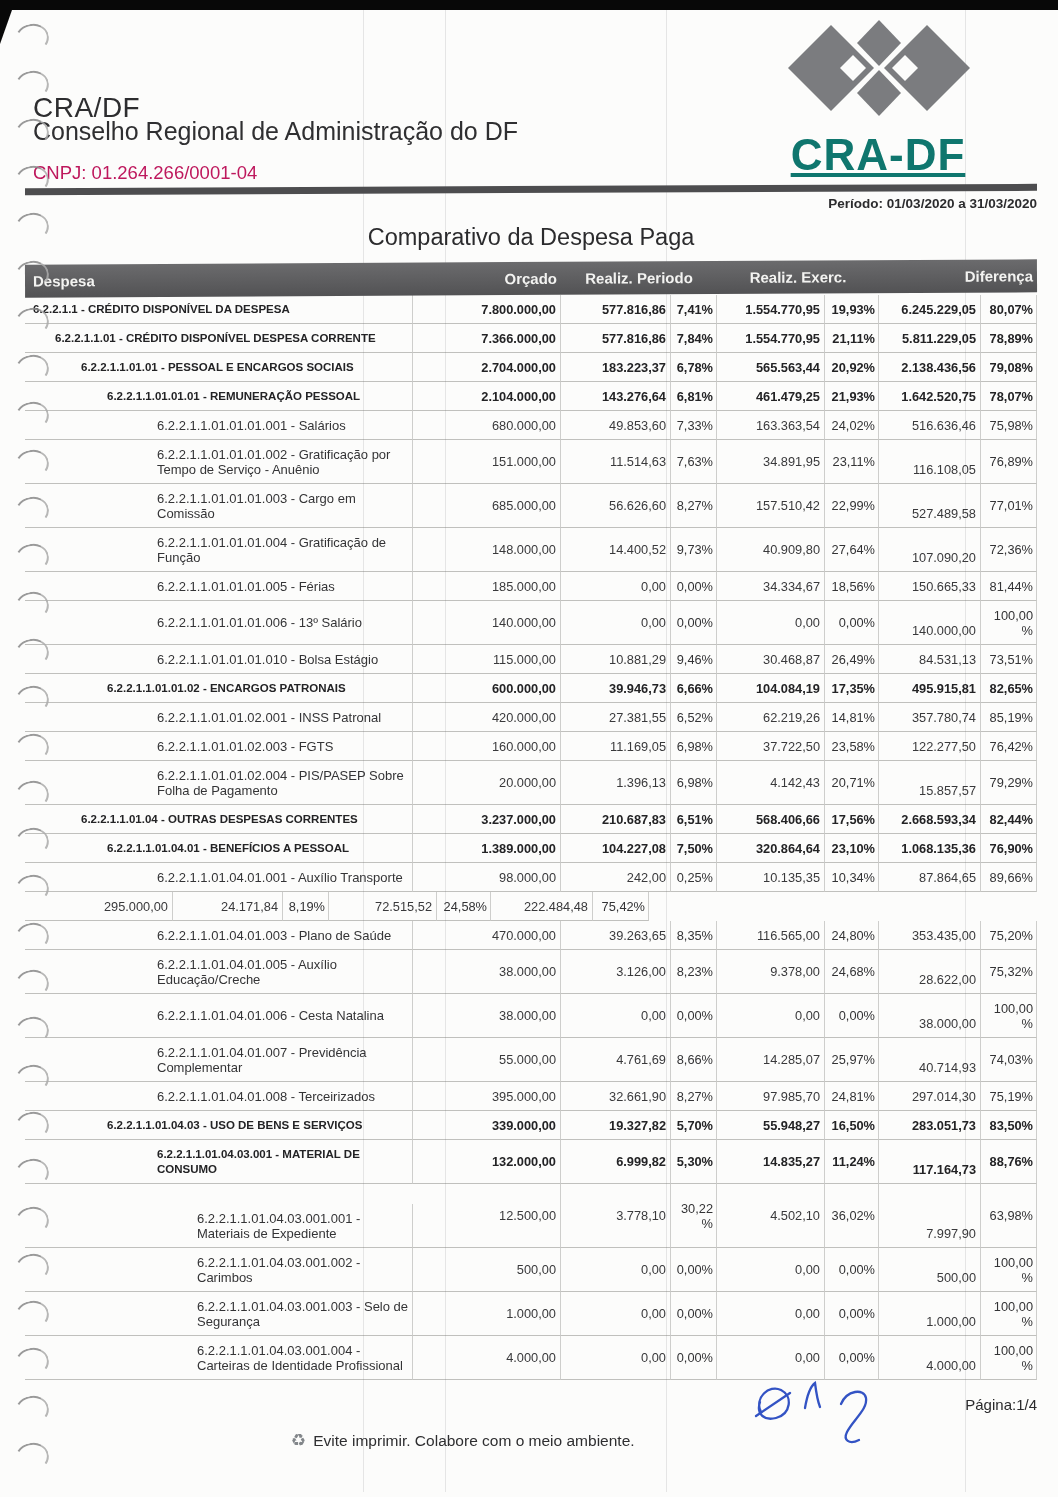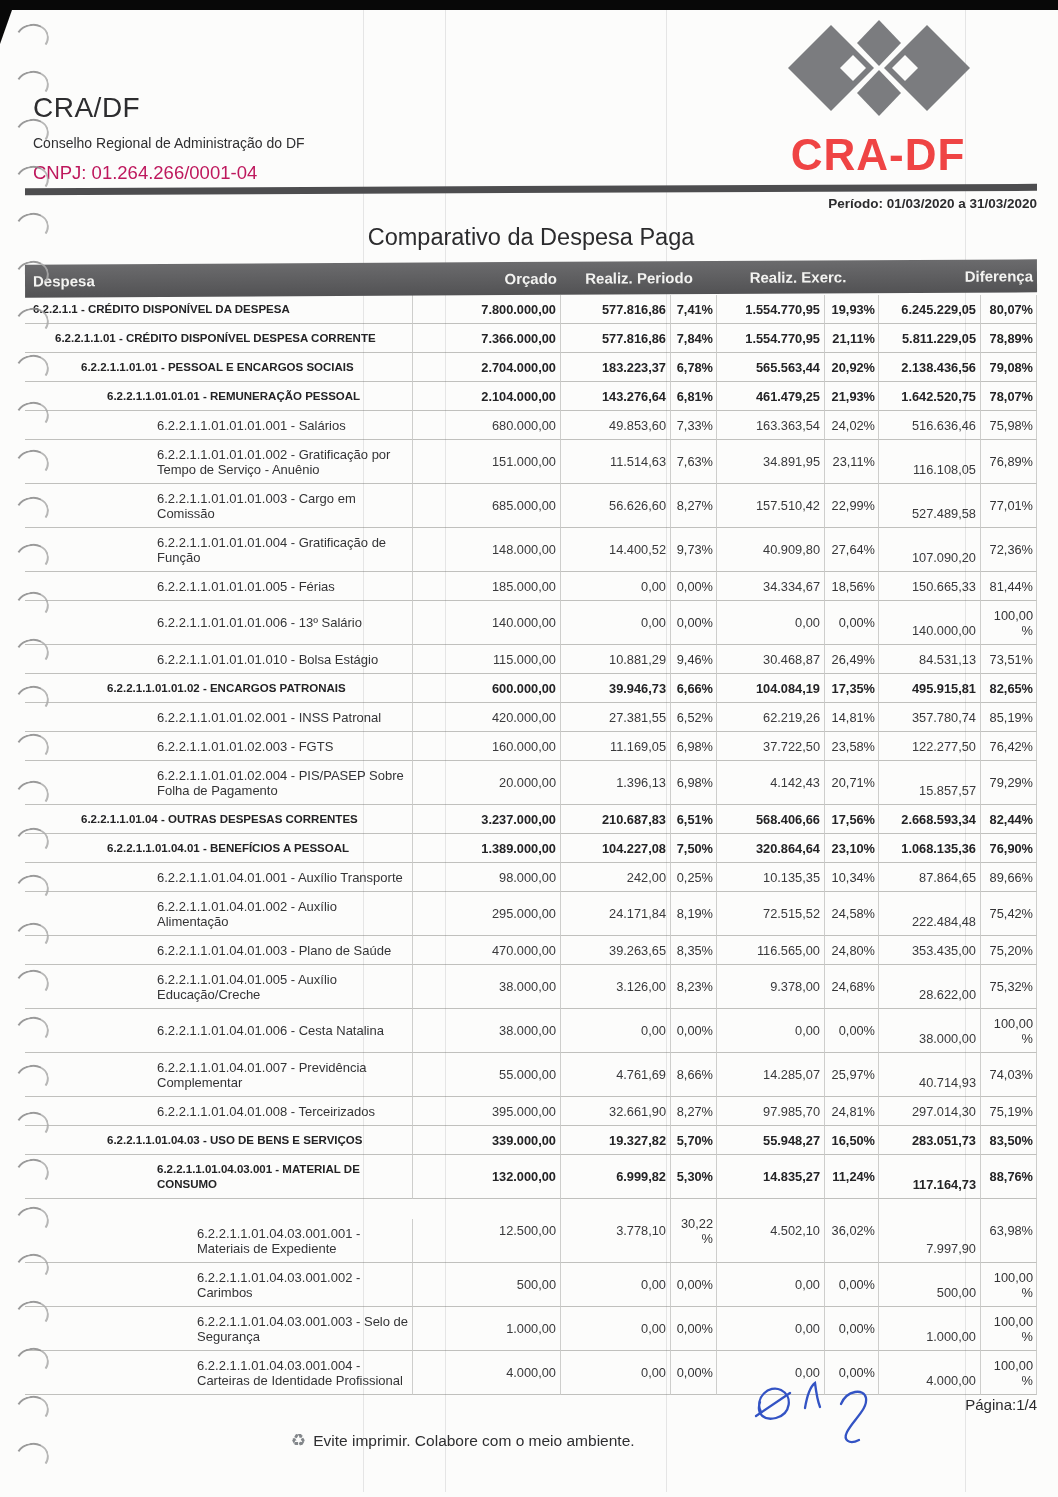--- a/index.html
+++ b/index.html
@@ -13,25 +13,25 @@
   .scan-topbar{position:absolute;left:0;top:0;width:1058px;height:10px;background:#080808;}
   .scan-corner{position:absolute;left:0;top:10px;width:12px;height:34px;background:#080808;
     clip-path:polygon(0 0,100% 0,0 100%);}
   .streak{position:absolute;top:10px;height:1482px;width:1px;background:rgba(150,150,148,.22);}
   .holes{position:absolute;left:0;top:0;width:70px;height:1497px;z-index:40;pointer-events:none;}
   .hole{position:absolute;left:15px;width:30px;height:25px;border-radius:50%;
     border:2px solid transparent;border-top-color:#8a8a8a;border-right-color:#ababab;
     transform:rotate(-14deg);opacity:.85;}
   
   .org-short{position:absolute;left:33px;top:92px;font-size:28px;color:#2d2d2f;letter-spacing:.5px;}
-  .org-name{position:absolute;left:33px;top:135px;font-size:14px;color:#2f2f31;}
+  .org-name{position:absolute;left:33px;top:117px;font-size:25px;color:#2f2f31;}
   .org-cnpj{position:absolute;left:33px;top:162px;font-size:18.5px;color:#be185d;}
   .logo{position:absolute;left:784px;top:18px;width:190px;height:100px;}
   .logo-text{position:absolute;left:778px;top:130px;width:200px;text-align:center;
-    font-size:44px;font-weight:700;color:#ef4444;letter-spacing:1px;}
+    font-size:44px;font-weight:700;color:#0f766e;letter-spacing:1px;text-decoration:underline;}
   .divider{position:absolute;left:25px;top:186px;width:1012px;height:7px;background:#4d4d4f;
     transform:rotate(-.25deg);}
   .period{position:absolute;right:21px;top:196px;font-size:13.5px;font-weight:700;color:#2b2b2d;}
   .doc-title{position:absolute;left:25px;top:224px;width:1012px;text-align:center;
     font-size:23.5px;color:#2b2b2d;}
   
   .table{position:absolute;left:25px;top:262px;width:1012px;font-size:12.8px;}
   .thead{display:flex;height:33px;align-items:center;
     background:linear-gradient(#6b6b6d,#525254);color:#f3f3f1;font-weight:700;font-size:15px;
     transform:rotate(-.3deg);}
@@ -569,23 +569,20 @@
           <span>10,34​%</span>
         </div>
         <div class="cell c-dval num">
           <span>87.864,65</span>
         </div>
         <div class="cell c-dpct pct">
           <span>89,66​%</span>
         </div>
       </div>
       <div class="trow">
-        <div class="cell c-desp" style="padding-left: 132px;">
-          <span>6.2.2.1.1.01.04.01.002 - Auxílio Alimentação</span>
-        </div>
         <div class="cell c-orc num">
           <span>295.000,00</span>
         </div>
         <div class="cell c-pval num">
           <span>24.171,84</span>
         </div>
         <div class="cell c-ppct pct">
           <span>8,19​%</span>
         </div>
         <div class="cell c-eval num">

